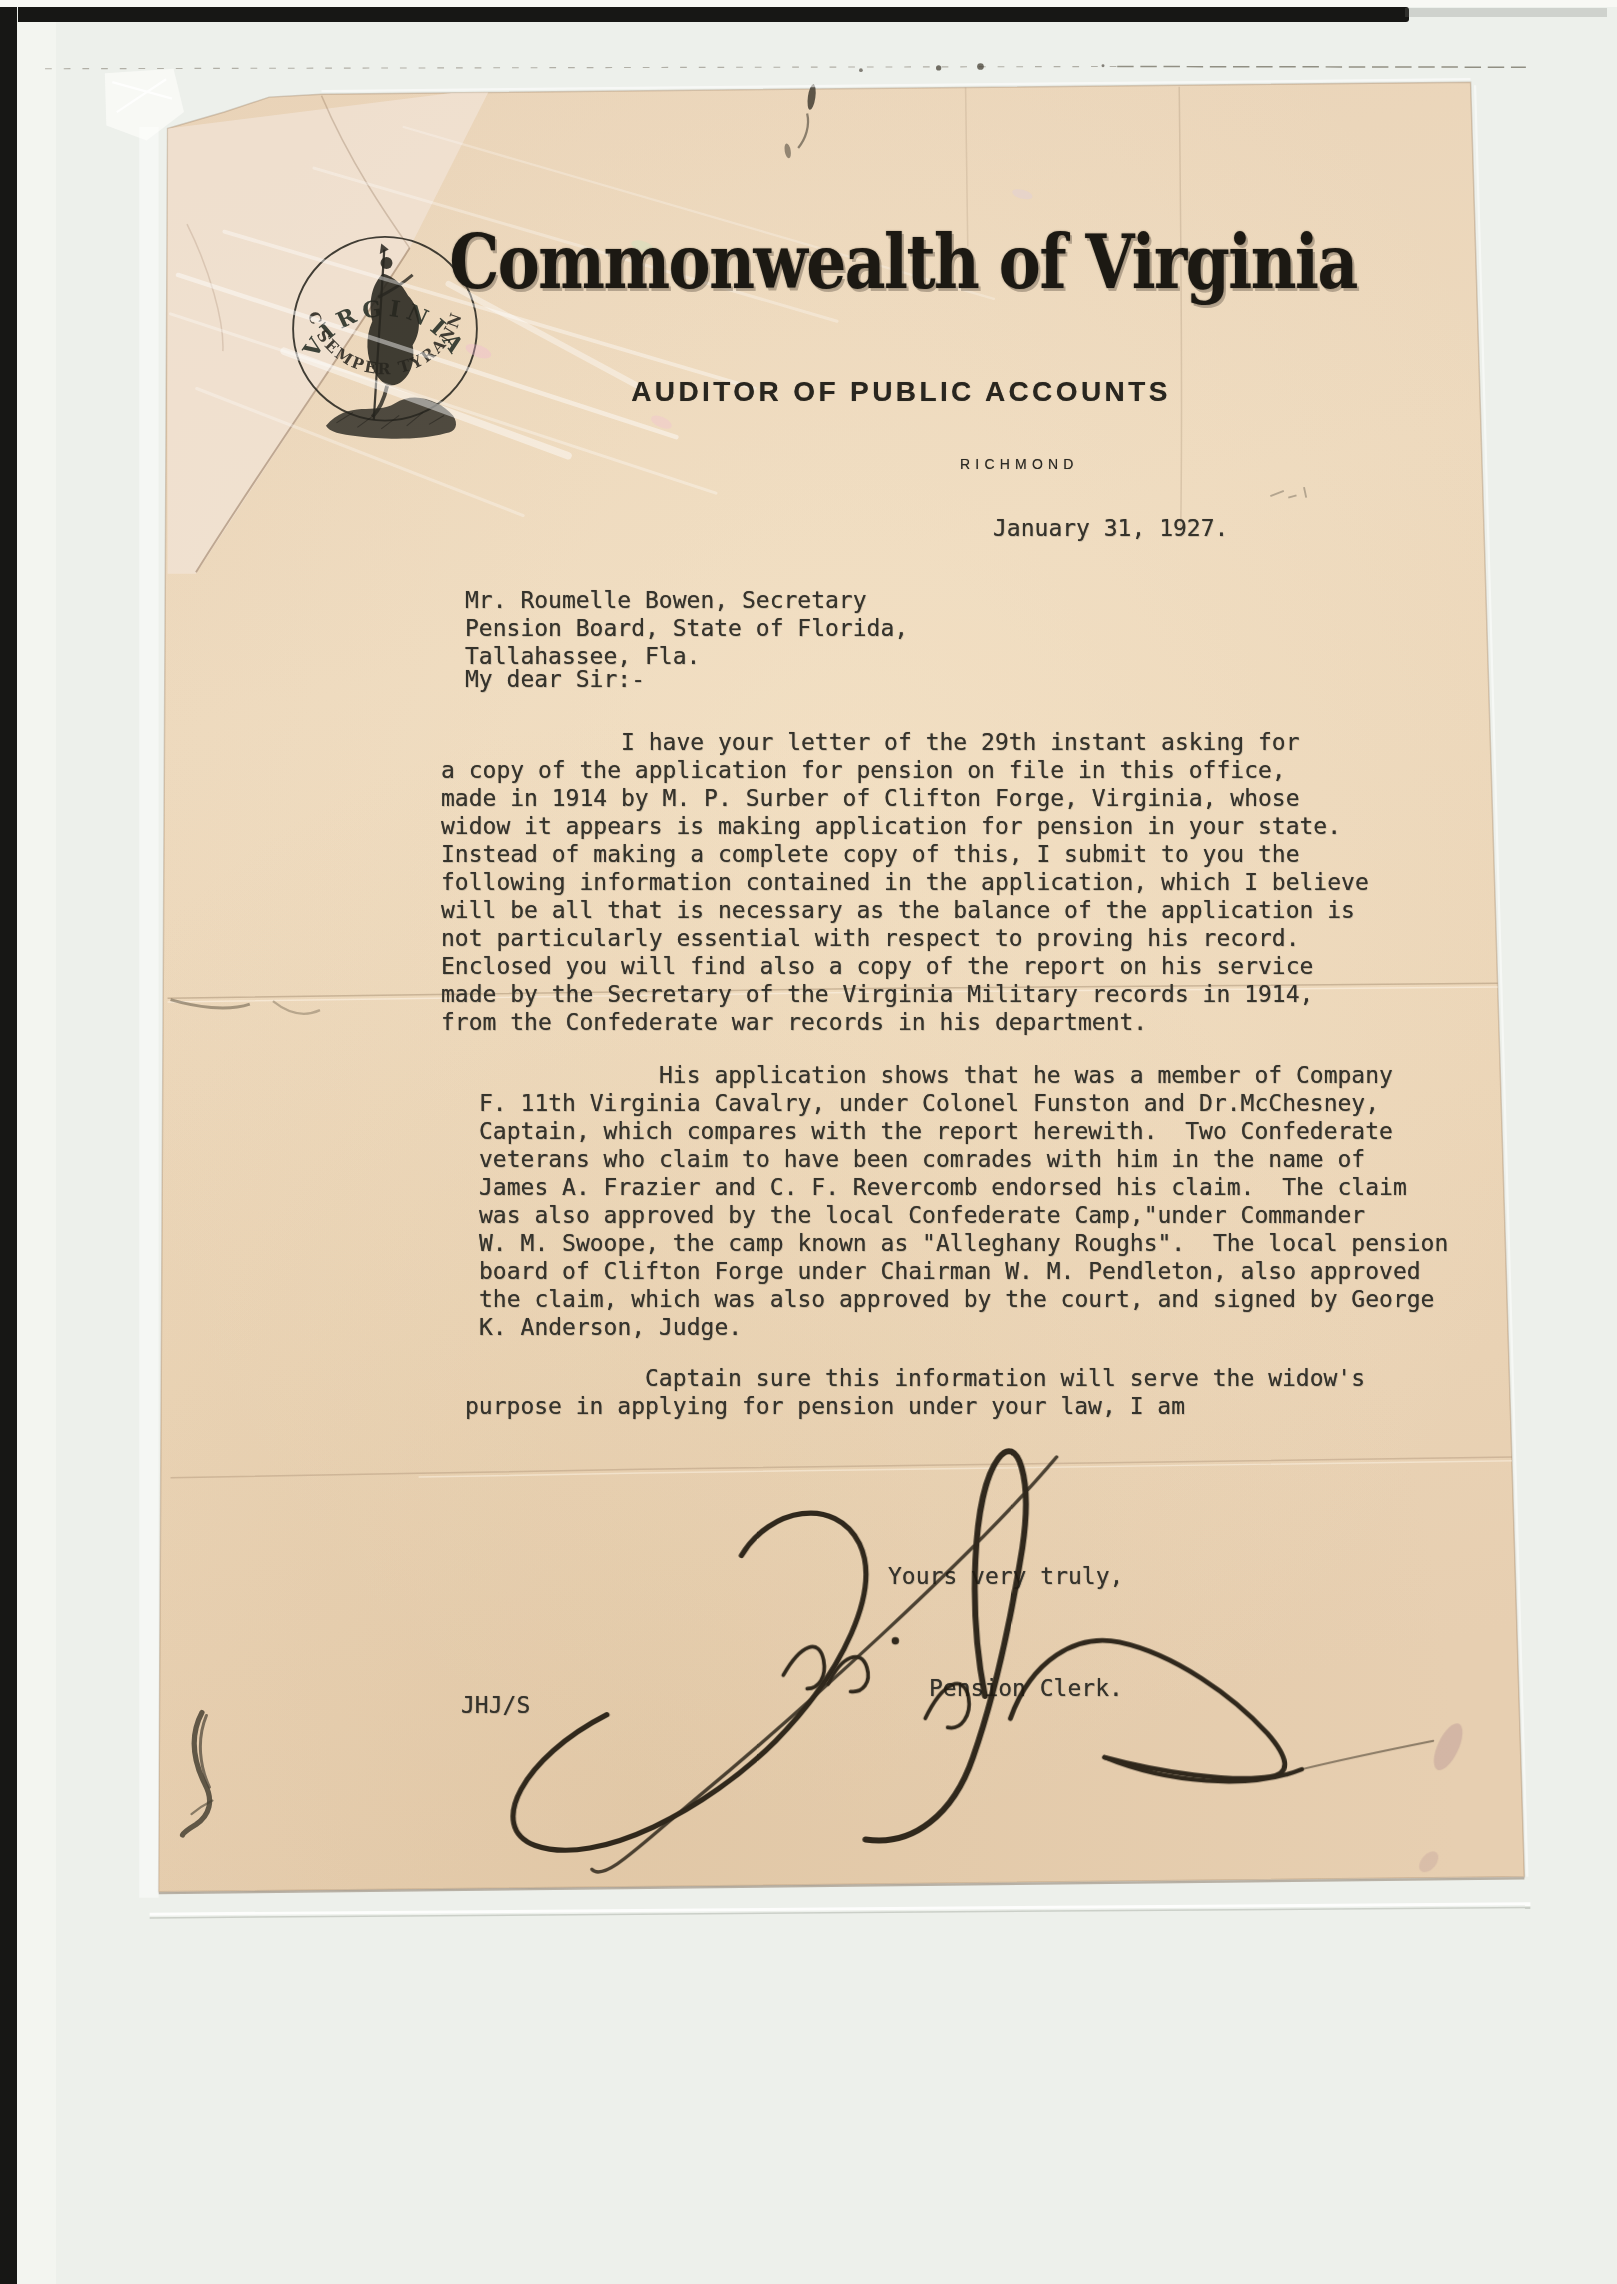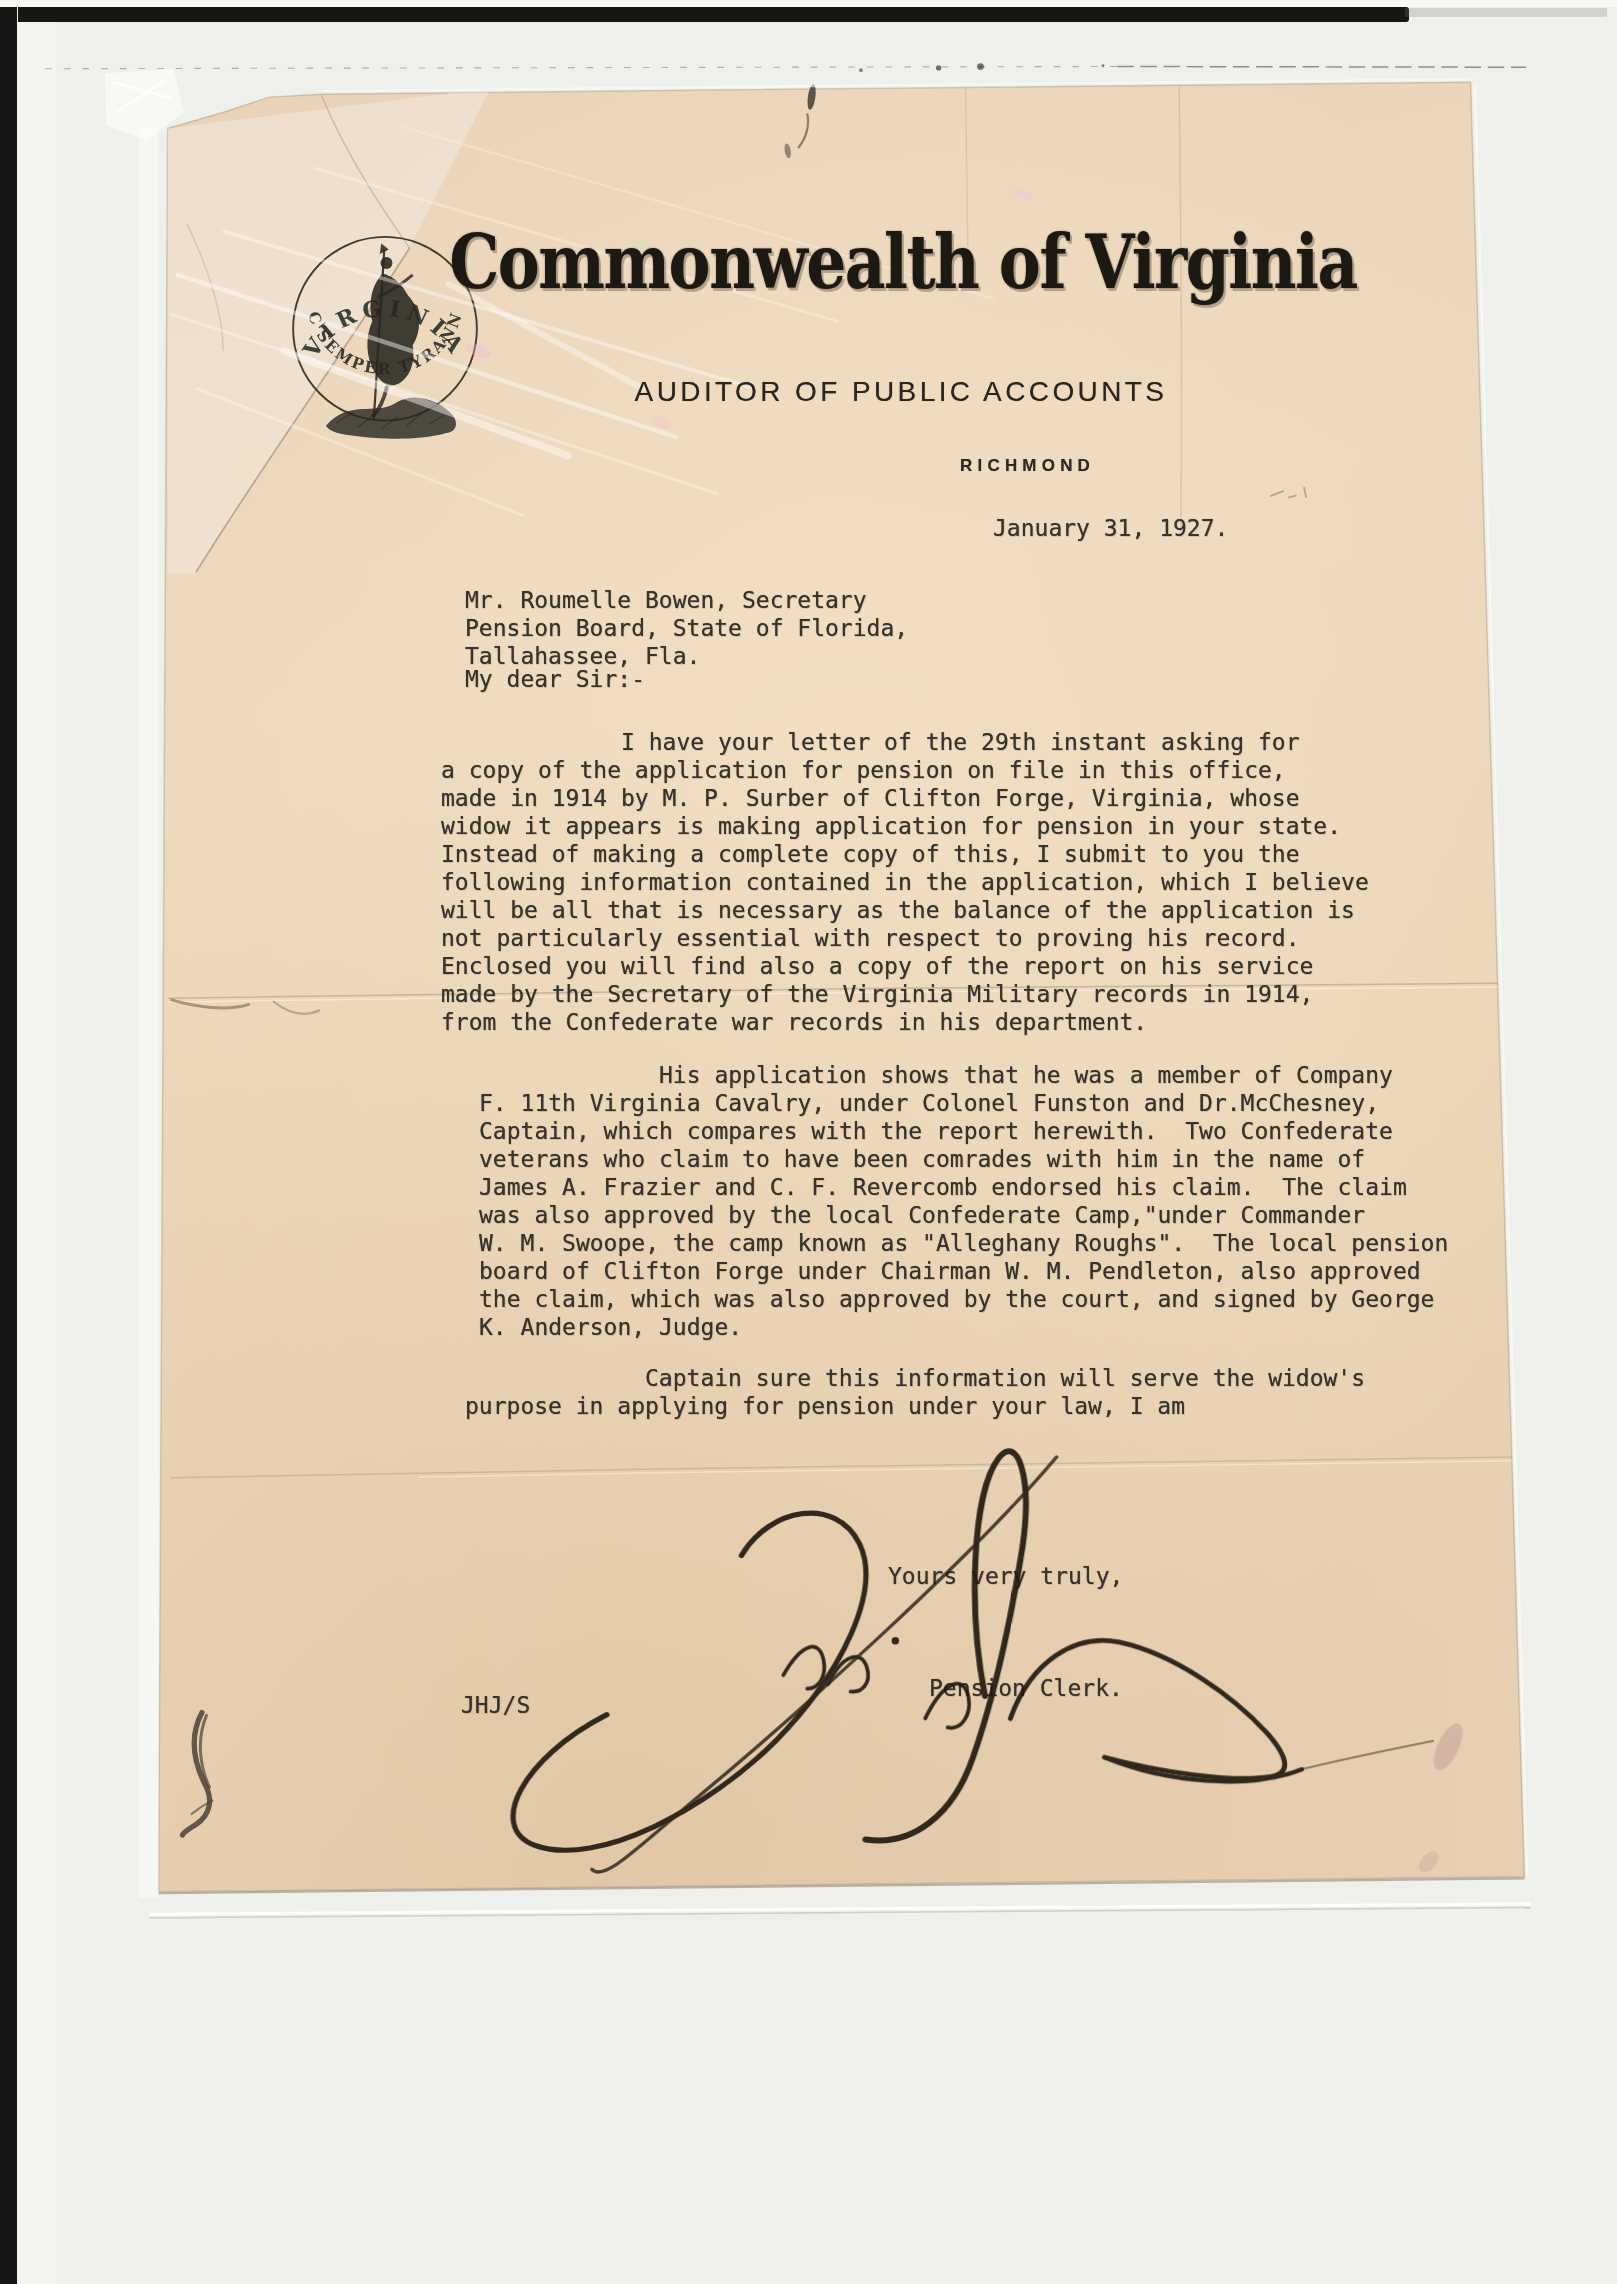--- a/index.html
+++ b/index.html
@@ -17,23 +17,23 @@
 
   
   .typed{position:absolute;white-space:pre;font-family:"DejaVu Sans Mono",monospace;
          font-size:23px;line-height:28px;color:#35332c;
          text-shadow:0 0 0.7px rgba(53,51,44,.65),0.7px 0.7px 0 rgba(53,51,44,.14);}
   .lh-sans{position:absolute;white-space:pre;color:#262420;}
 
   .gothic{left:903px;top:218px;transform:translateX(-50%) scaleY(1.18);transform-origin:top center;
           font-family:"DejaVu Serif",serif;font-weight:bold;font-size:63px;letter-spacing:-1.5px;color:#1c1913;
           text-shadow:2.2px 3px 0 rgba(112,100,84,.45),0 0 1.5px rgba(30,25,15,.55);}
-  .dept{left:901px;top:376px;transform:translateX(-50%);font-size:28px;font-weight:normal;
+  .dept{left:901px;top:376px;transform:translateX(-50%);font-size:28px;font-weight:bold;
         letter-spacing:3.4px;color:#29261f;text-shadow:0 0 0.7px rgba(41,38,31,.6);}
-  .city{left:960px;top:456px;font-size:17px;font-weight:bold;letter-spacing:5.2px;color:#2c2a24;
+  .city{left:960px;top:456px;font-size:14px;font-weight:normal;letter-spacing:5.2px;color:#2c2a24;
         text-shadow:0 0 0.7px rgba(44,42,36,.55);}
   .date{left:965px;top:514px;margin-left:28px;}
   .recipient{left:465px;top:586px;}
   .salutation{left:465px;top:665px;}
   .para1{left:441px;top:728px;}
   .para2{left:479px;top:1061px;}
   .para3{left:465px;top:1364px;}
   .valediction{left:888px;top:1562px;}
   .signer-title{left:929px;top:1674px;}
   .initials{left:461px;top:1691px;}

